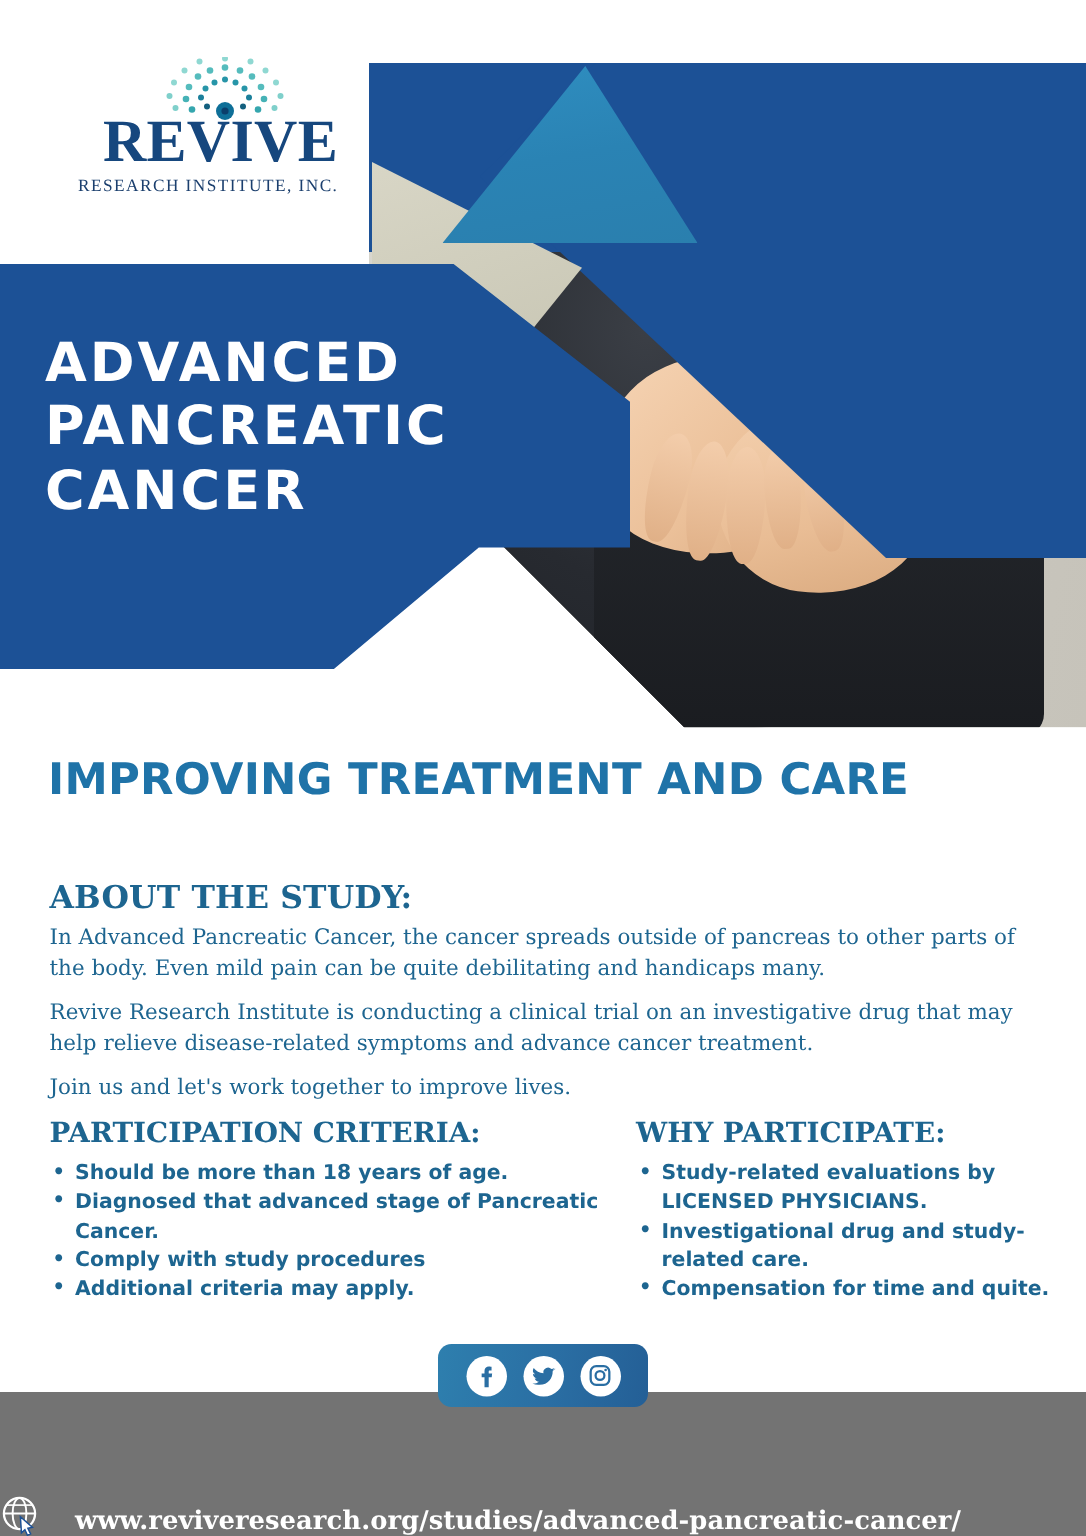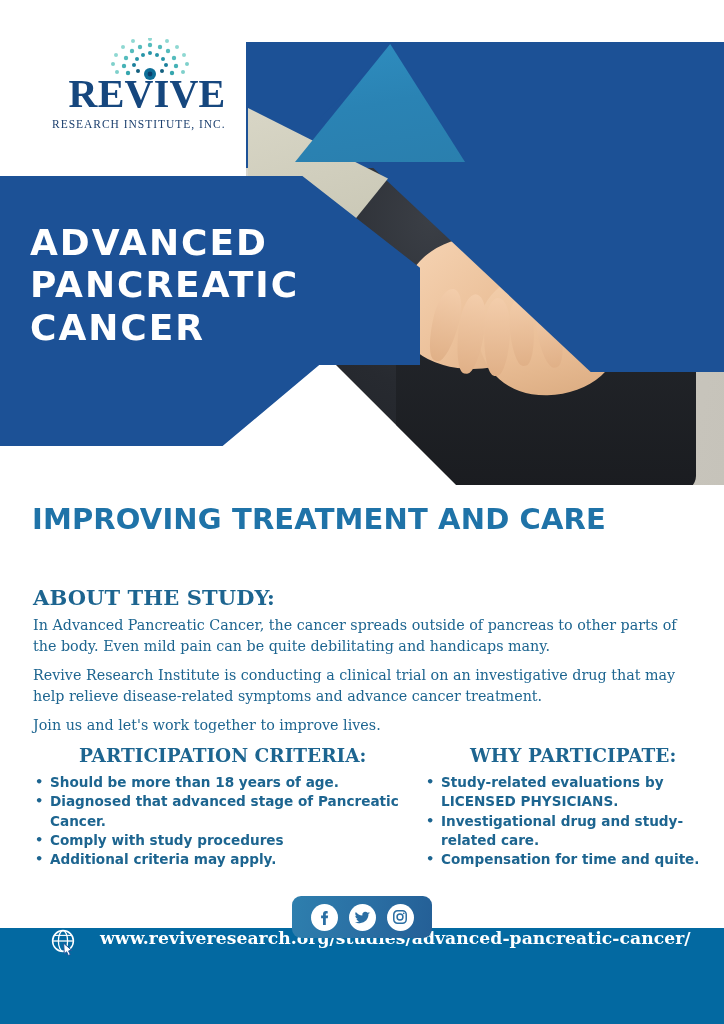--- a/index.html
+++ b/index.html
@@ -235,21 +235,20 @@
     position: absolute;
     left: 424px; top: 745px;
     width: 290px;
   }
   .col-head {
     font-family: "DejaVu Serif", serif;
     font-weight: 700;
     font-size: 18.5px;
     color: #1d6590;
     margin-bottom: 7px;
-    margin-left: 46px;
   }
   ul.crit { list-style: none; }
   ul.crit li {
     position: relative;
     padding-left: 17px;
     font-family: "DejaVu Sans", sans-serif;
     font-weight: 700;
     font-size: 13.6px;
     line-height: 1.42;
     color: #1d6590;
@@ -283,24 +282,23 @@
     align-items: center;
     justify-content: center;
   }
   .soc-ic svg { display: block; }
 
   
   .footer {
     position: absolute;
     left: 0; top: 928px;
     width: 724px; height: 96px;
-    background: #0369a1;
+    background: #737373;
     display: flex;
-    align-items: flex-start;
-    padding-left: 50px;
+    align-items: flex-end;
   }
   .globe { width: 28px; height: 28px; flex: 0 0 auto; }
   .url {
     margin-left: 22px;
     font-family: "DejaVu Serif", serif;
     font-weight: 700;
     font-size: 17.2px;
     color: #ffffff;
     letter-spacing: 0.003em;
     white-space: nowrap;

